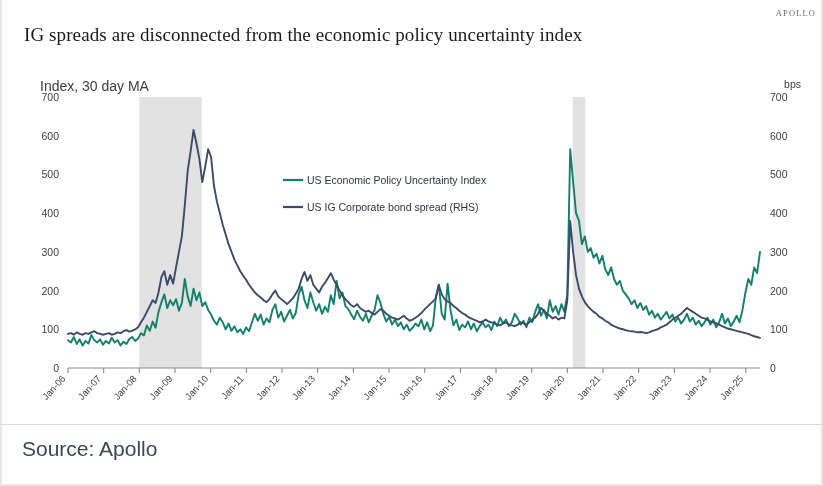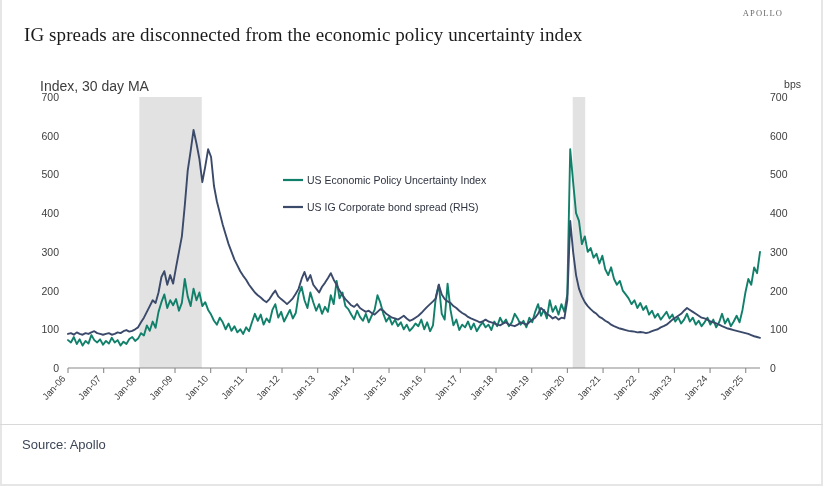--- a/index.html
+++ b/index.html
@@ -12,21 +12,21 @@
     width: 823px;
     height: 486px;
     background: #ffffff;
     overflow: hidden;
     font-family: "Liberation Sans", sans-serif;
     box-sizing: border-box;
   }
   #brand-logo {
     position: absolute;
     top: 8px;
-    right: 40px;
+    right: 7px;
     font-family: "Liberation Serif", serif;
     font-size: 8.5px;
     letter-spacing: 1.1px;
     color: #6b6b6b;
     font-weight: 400;
   }
   #chart-title {
     position: absolute;
     left: 24px;
     top: 24px;
@@ -86,21 +86,21 @@
     left: 0;
     right: 0;
     top: 424px;
     height: 1px;
     background: #d9d9d9;
   }
   #source-note {
     position: absolute;
     left: 22px;
     top: 437px;
-    font-size: 13px;
+    font-size: 21px;
     color: #3c4657;
   }
   #page-border-left {
     position: absolute;
     left: 0; top: 0; bottom: 0;
     width: 2px;
     background: #e6e6e6;
   }
   #page-border-right {
     position: absolute;

